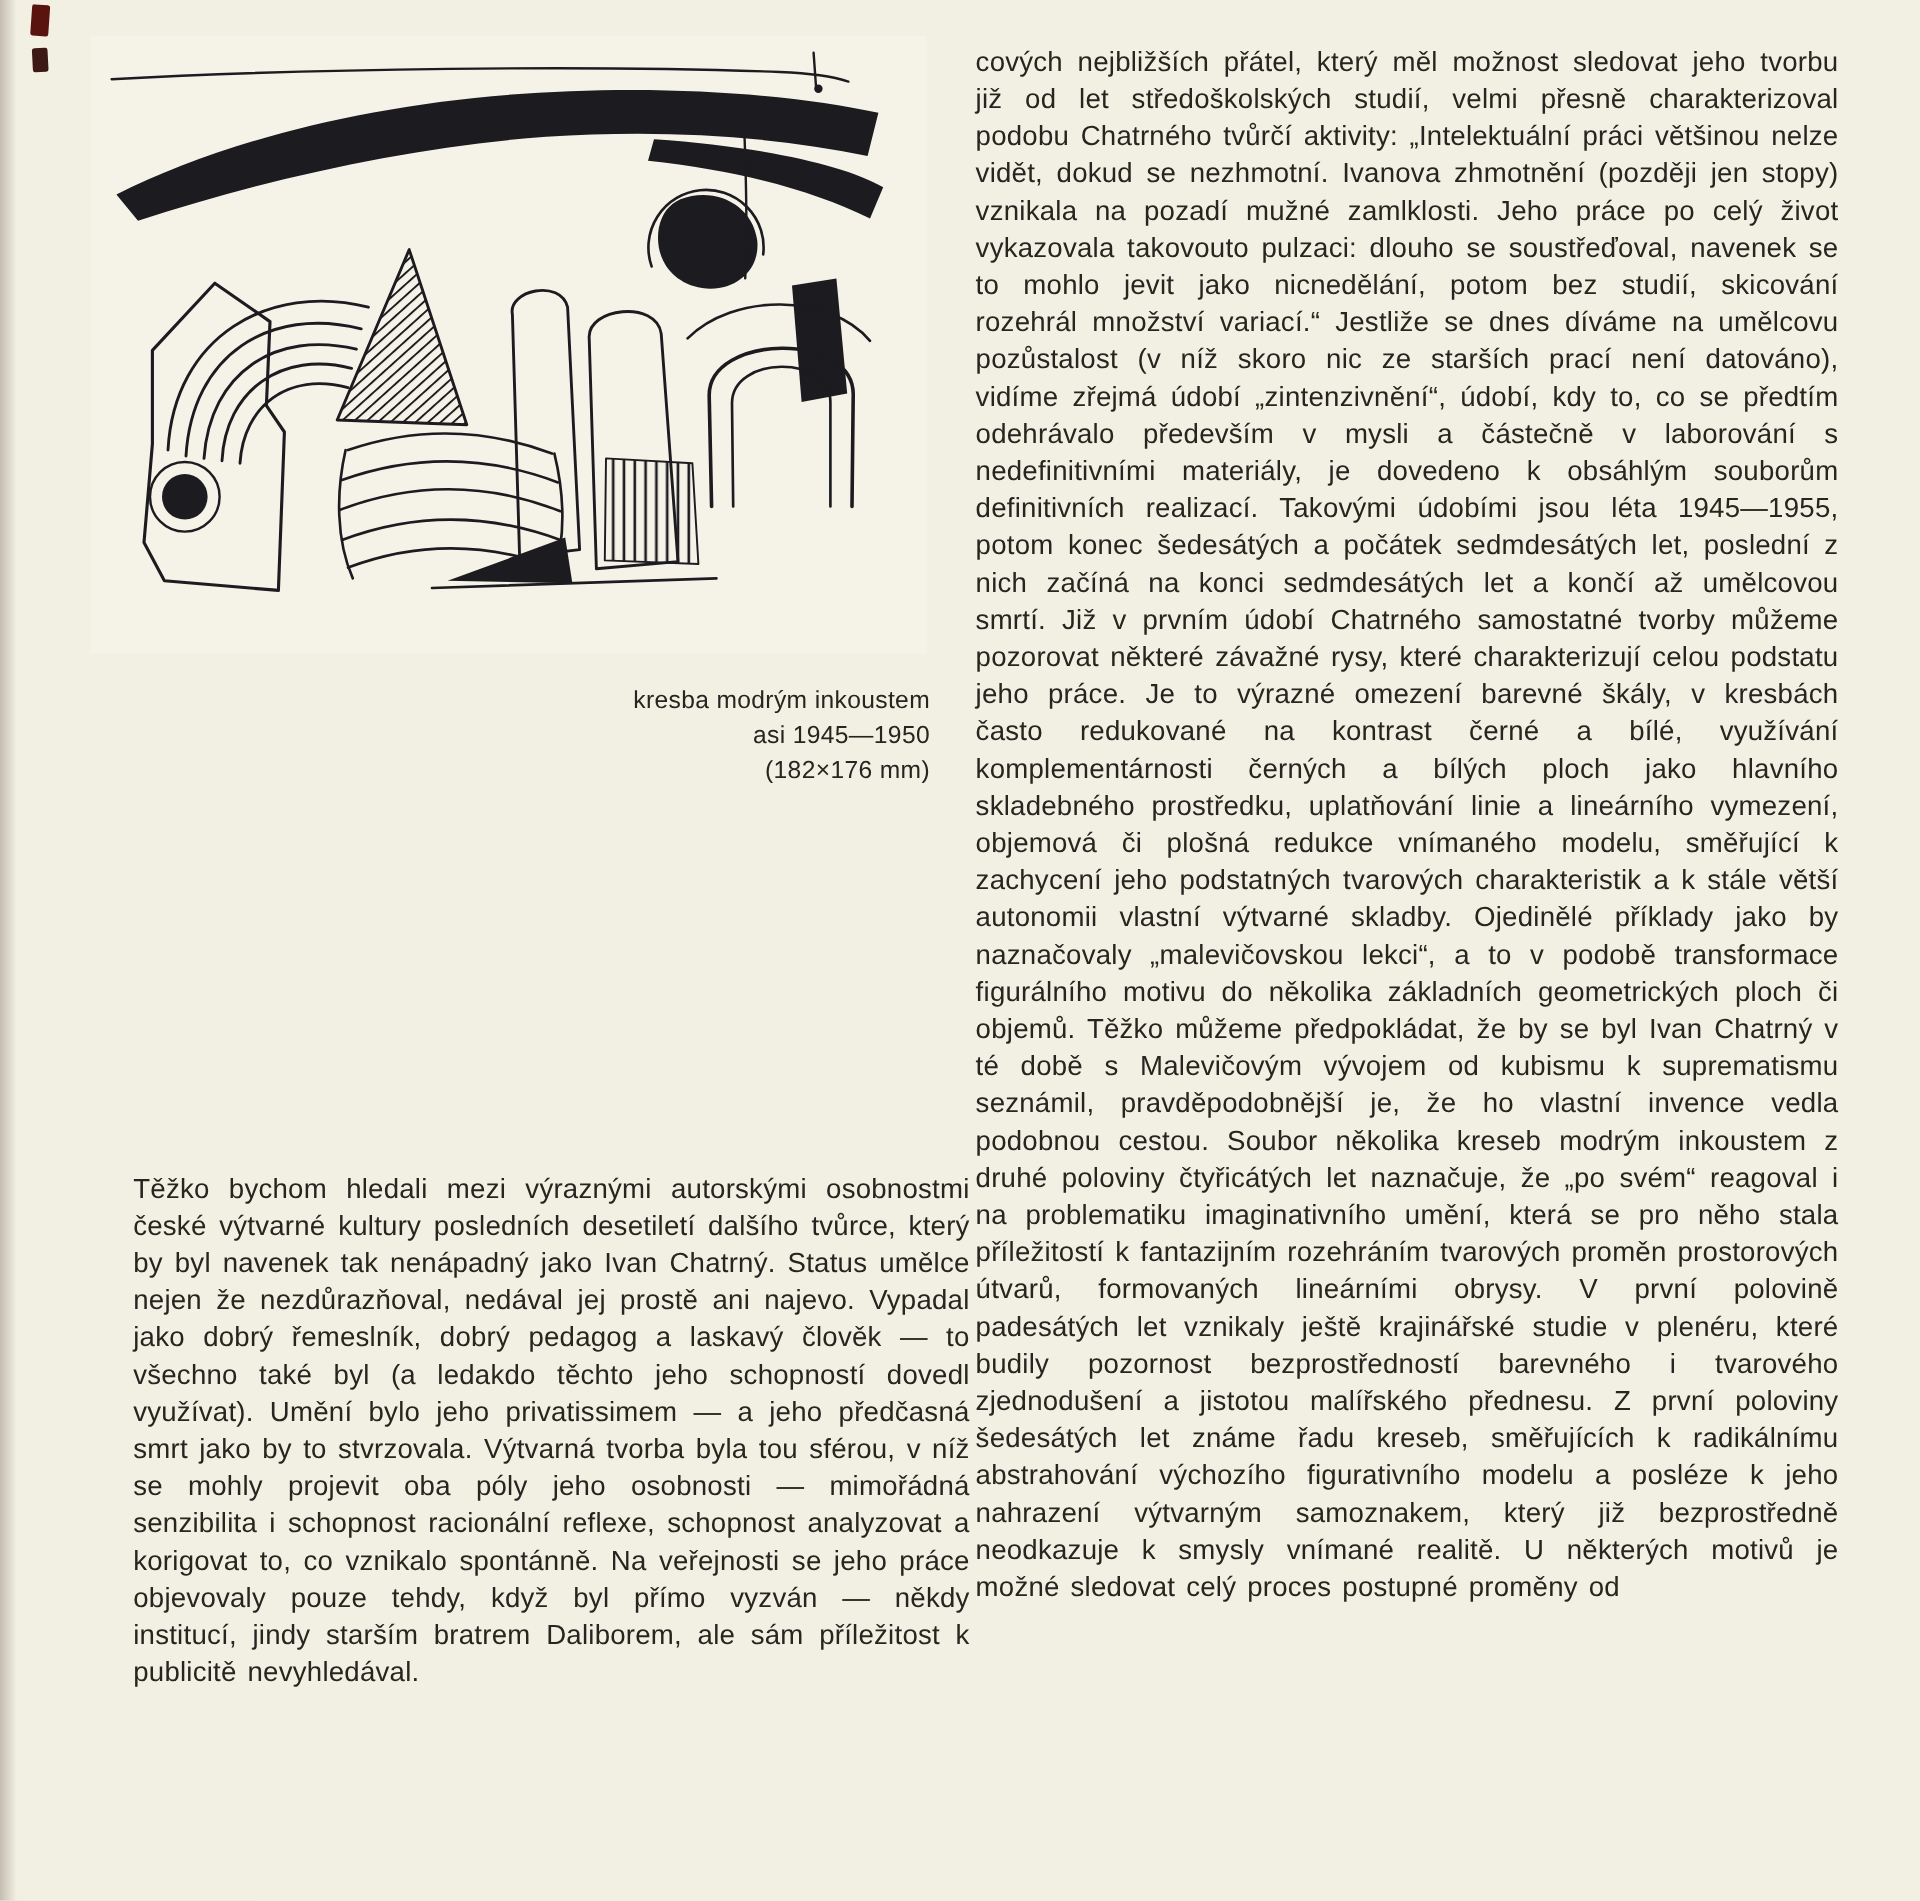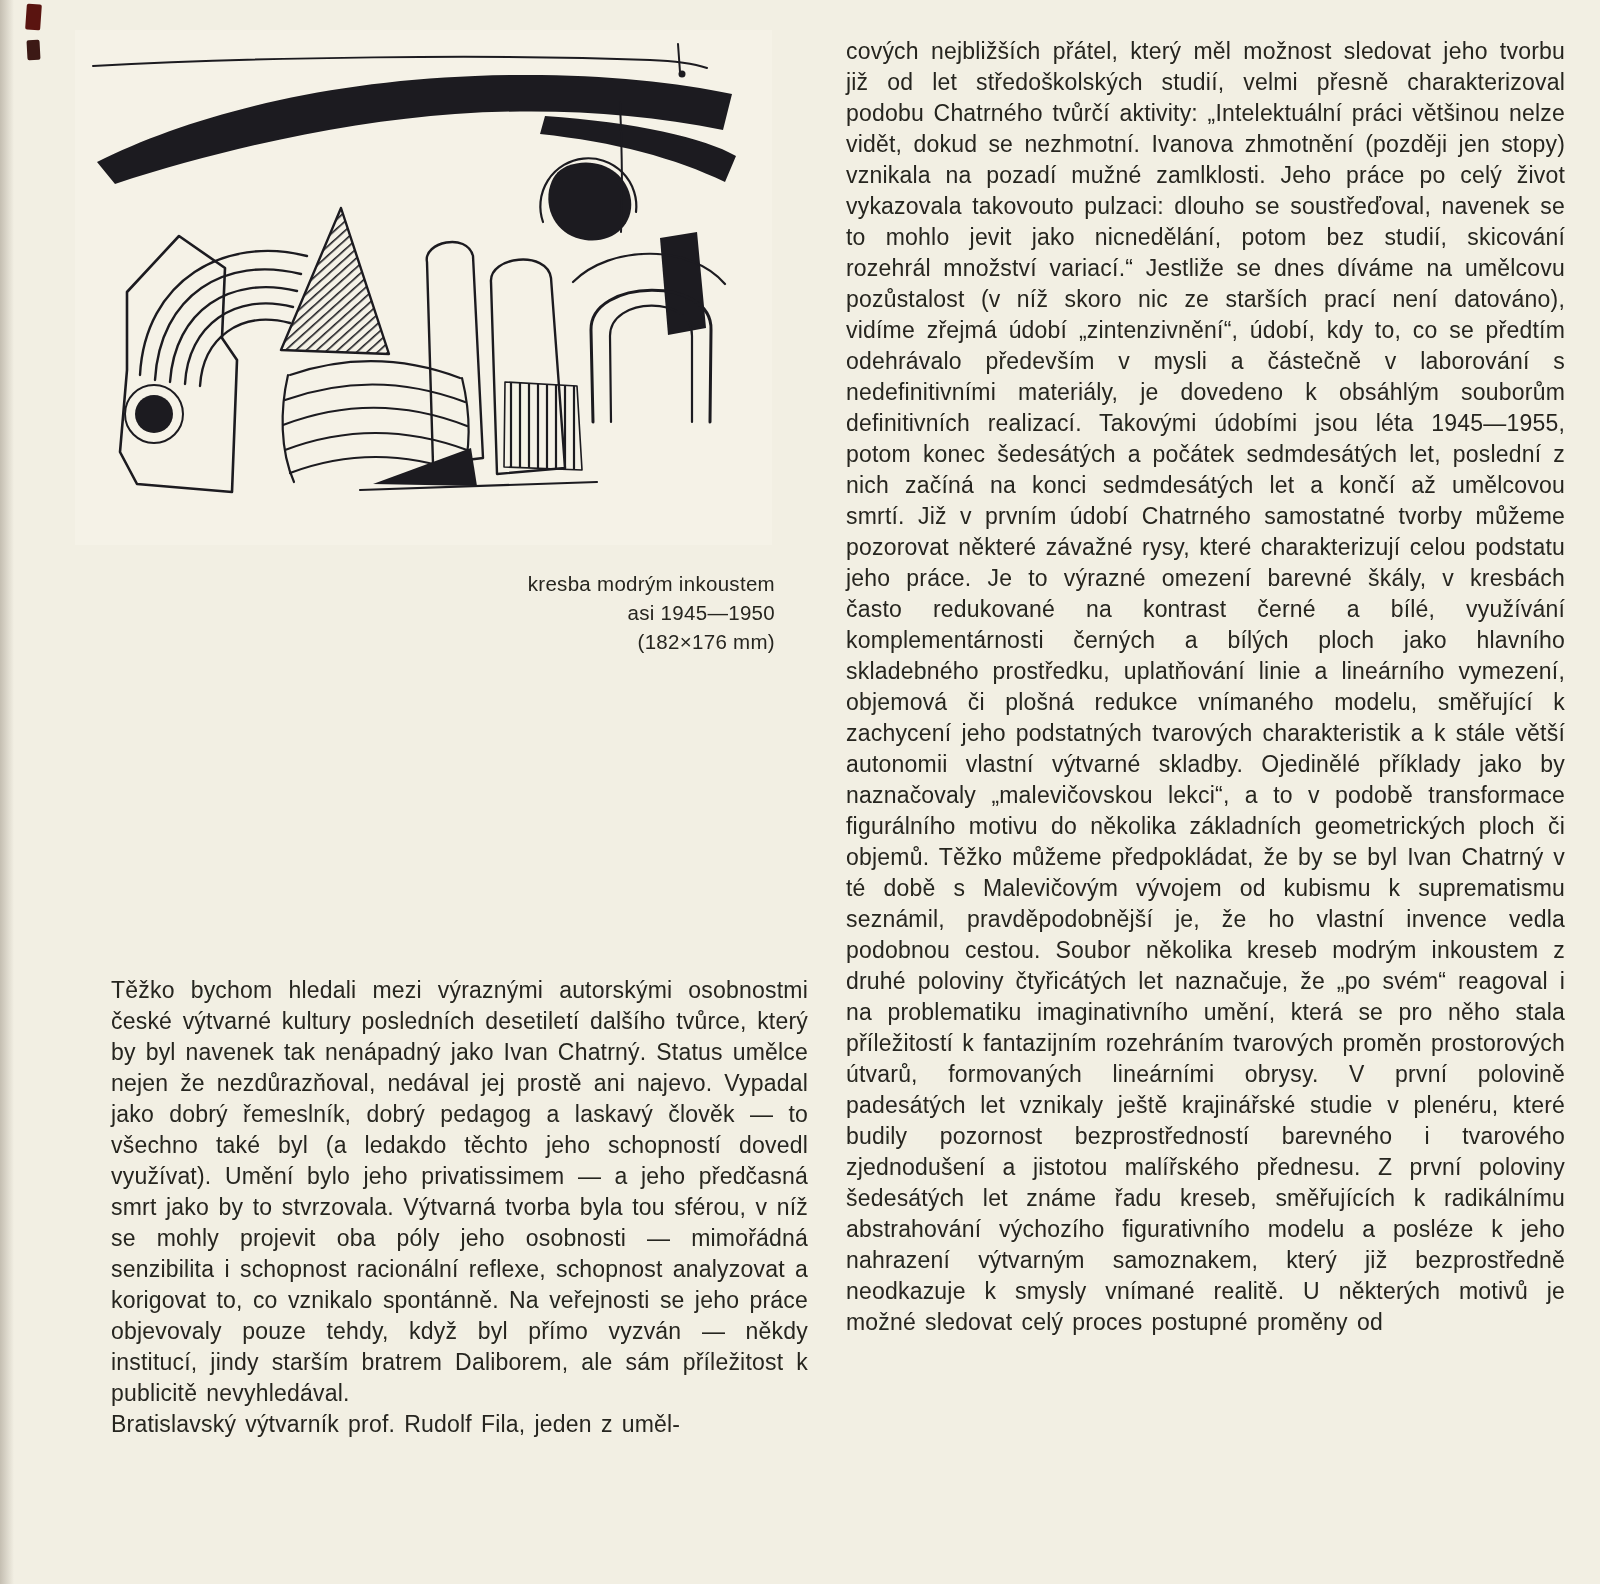--- a/index.html
+++ b/index.html
@@ -37,21 +37,20 @@
     position: absolute;
     left: 75px;
     top: 30px;
     width: 697px;
   }
   .col-right {
     position: absolute;
     left: 813px;
     top: 36px;
     width: 719px;
-    margin-left: 33px;
   }
 
   .figure {
     width: 697px;
     height: 515px;
     background: #f5f2e7;
   }
   .figure svg { display: block; }
 
   .caption {
@@ -154,21 +153,20 @@
     </div>
 
     <div class="caption">
       <div>kresba modrým inkoustem</div>
       <div>asi 1945—1950</div>
       <div>(182×176 mm)</div>
     </div>
 
     <div class="left-body body-text">
       <p>Těžko bychom hledali mezi výraznými autorskými osobnostmi české výtvarné kultury posledních desetiletí dalšího tvůrce, který by byl navenek tak nenápadný jako Ivan Chatrný. Status umělce nejen že nezdůrazňoval, nedával jej prostě ani najevo. Vypadal jako dobrý řemeslník, dobrý pedagog a laskavý člověk — to všechno také byl (a ledakdo těchto jeho schopností dovedl využívat). Umění bylo jeho privatissimem — a jeho předčasná smrt jako by to stvrzovala. Výtvarná tvorba byla tou sférou, v níž se mohly projevit oba póly jeho osobnosti — mimořádná senzibilita i schopnost racionální reflexe, schopnost analyzovat a korigovat to, co vznikalo spontánně. Na veřejnosti se jeho práce objevovaly pouze tehdy, když byl přímo vyzván — někdy institucí, jindy starším bratrem Daliborem, ale sám příležitost k publicitě nevyhledával.</p>
-      <p>Bratislavský výtvarník prof. Rudolf Fila, jeden z uměl-</p>
     </div>
   </div>
 
   <div class="col-right body-text">
     <p>cových nejbližších přátel, který měl možnost sledovat jeho tvorbu již od let středoškolských studií, velmi přesně charakterizoval podobu Chatrného tvůrčí aktivity: „Intelektuální práci většinou nelze vidět, dokud se nezhmotní. Ivanova zhmotnění (později jen stopy) vznikala na pozadí mužné zamlklosti. Jeho práce po celý život vykazovala takovouto pulzaci: dlouho se soustřeďoval, navenek se to mohlo jevit jako nicnedělání, potom bez studií, skicování rozehrál množství variací.“ Jestliže se dnes díváme na umělcovu pozůstalost (v níž skoro nic ze starších prací není datováno), vidíme zřejmá údobí „zintenzivnění“, údobí, kdy to, co se předtím odehrávalo především v mysli a částečně v laborování s nedefinitivními materiály, je dovedeno k obsáhlým souborům definitivních realizací. Takovými údobími jsou léta 1945—1955, potom konec šedesátých a počátek sedmdesátých let, poslední z nich začíná na konci sedmdesátých let a končí až umělcovou smrtí. Již v prvním údobí Chatrného samostatné tvorby můžeme pozorovat některé závažné rysy, které charakterizují celou podstatu jeho práce. Je to výrazné omezení barevné škály, v kresbách často redukované na kontrast černé a bílé, využívání komplementárnosti černých a bílých ploch jako hlavního skladebného prostředku, uplatňování linie a lineárního vymezení, objemová či plošná redukce vnímaného modelu, směřující k zachycení jeho podstatných tvarových charakteristik a k stále větší autonomii vlastní výtvarné skladby. Ojedinělé příklady jako by naznačovaly „malevičovskou lekci“, a to v podobě transformace figurálního motivu do několika základních geometrických ploch či objemů. Těžko můžeme předpokládat, že by se byl Ivan Chatrný v té době s Malevičovým vývojem od kubismu k suprematismu seznámil, pravděpodobnější je, že ho vlastní invence vedla podobnou cestou. Soubor několika kreseb modrým inkoustem z druhé poloviny čtyřicátých let naznačuje, že „po svém“ reagoval i na problematiku imaginativního umění, která se pro něho stala příležitostí k fantazijním rozehráním tvarových proměn prostorových útvarů, formovaných lineárními obrysy. V první polovině padesátých let vznikaly ještě krajinářské studie v plenéru, které budily pozornost bezprostředností barevného i tvarového zjednodušení a jistotou malířského přednesu. Z první poloviny šedesátých let známe řadu kreseb, směřujících k radikálnímu abstrahování výchozího figurativního modelu a posléze k jeho nahrazení výtvarným samoznakem, který již bezprostředně neodkazuje k smysly vnímané realitě. U některých motivů je možné sledovat celý proces postupné proměny od</p>
   </div>
 
 </div>
 
 </body></html>

